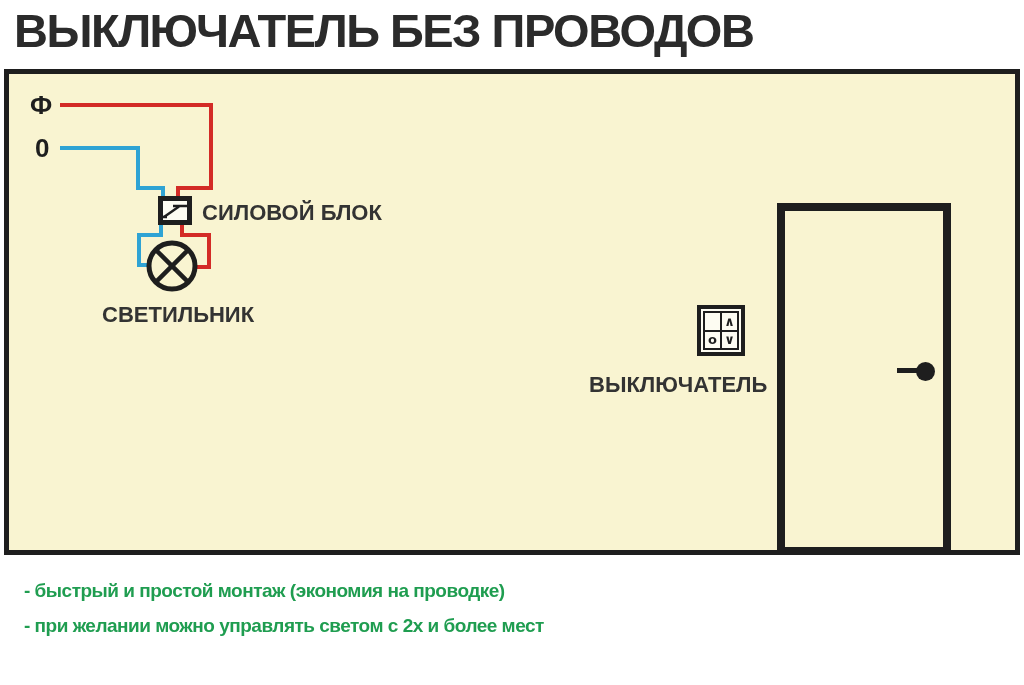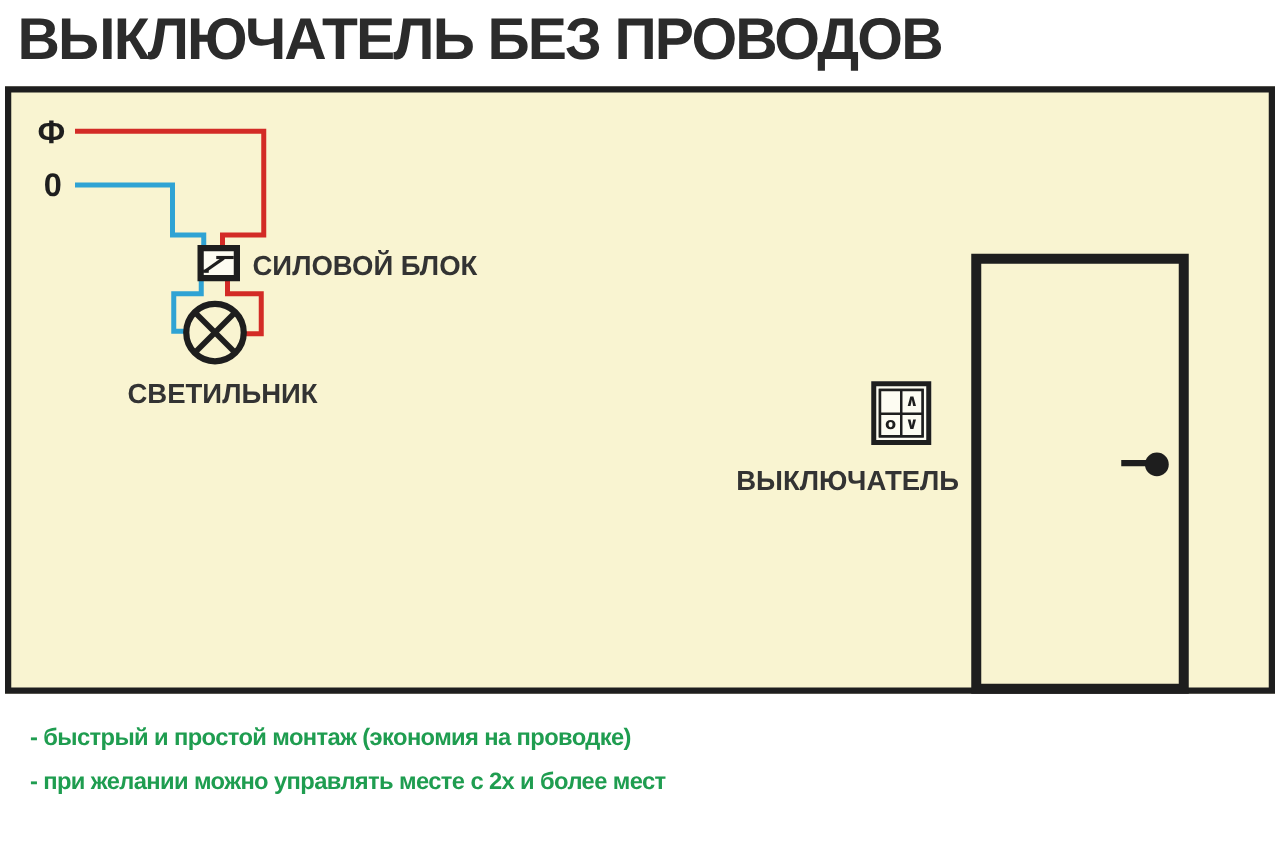--- a/index.html
+++ b/index.html
@@ -84,16 +84,16 @@
       <div class="switch-cell">∨</div>
     </div>
   </div>
 
   <div class="door"></div>
   <div class="door-handle-bar"></div>
   <div class="door-handle-knob"></div>
 
   <div class="bullets">
     <div>- быстрый и простой монтаж (экономия на проводке)</div>
-    <div>- при желании можно управлять месте с 2х и более мест</div>
+    <div>- при желании можно управлять светом с 2х и более мест</div>
   </div>
 
 </div>
 
 </body></html>

